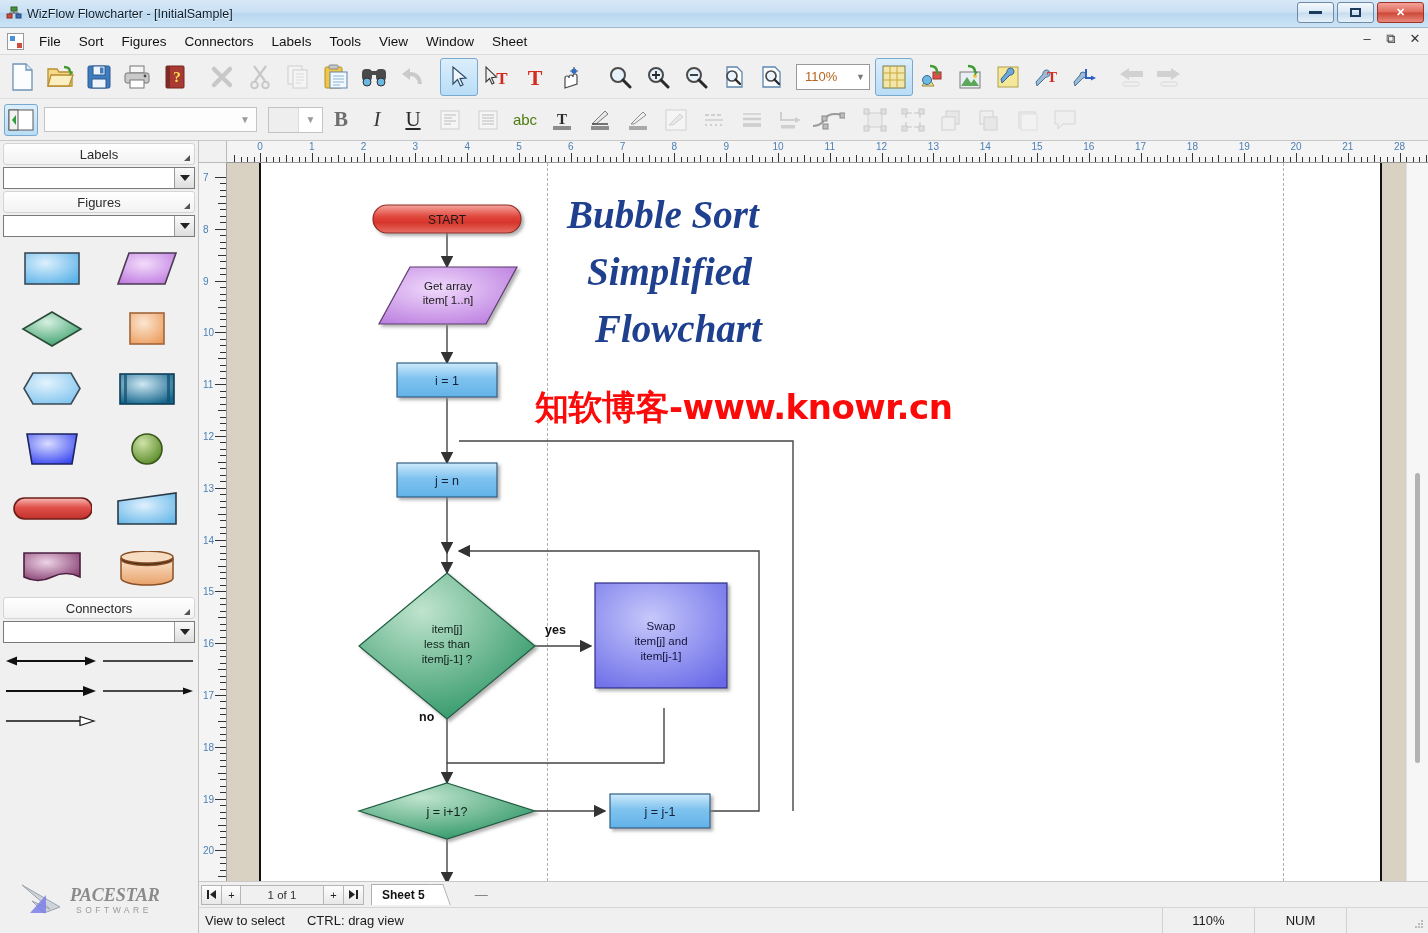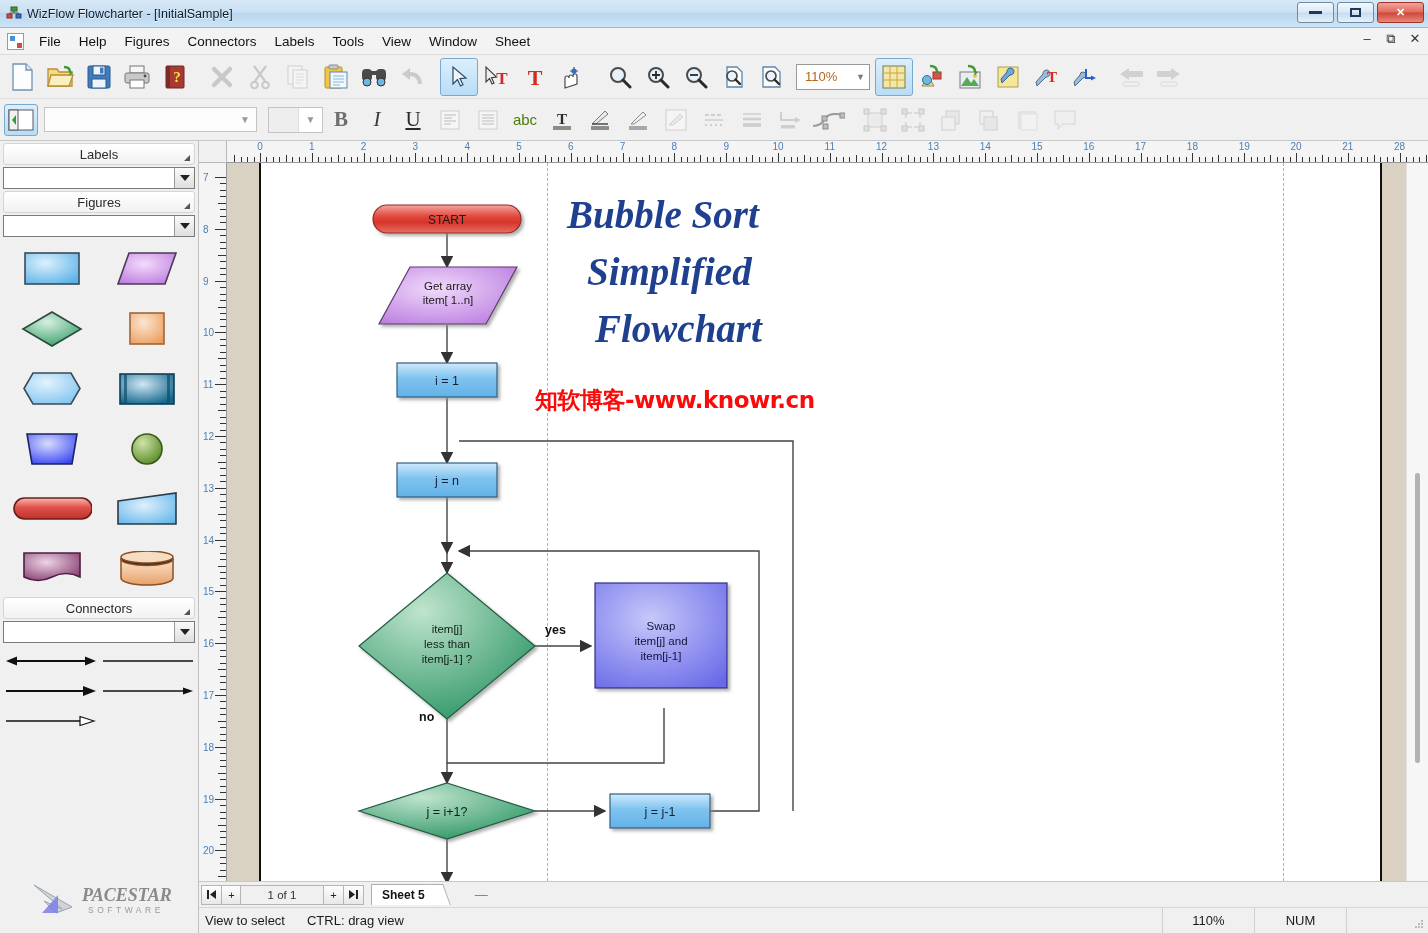--- a/index.html
+++ b/index.html
@@ -177,21 +177,21 @@
     flex: 0 0 auto;
   }
   .shape-cell { width: 80px; height: 44px; display:flex; align-items:center; justify-content:center; }
   .connlist {
     display: grid; grid-template-columns: 1fr 1fr;
     padding: 10px 2px; row-gap: 14px; justify-items:center; align-items:center;
     flex: 0 0 auto;
   }
   .conn-cell { width: 92px; height: 16px; display:flex; align-items:center; justify-content:center; }
   .panel-spacer { flex: 1 1 auto; }
-  .pacestar { padding: 4px 6px 10px 20px; flex: 0 0 auto; text-align: right; }
+  .pacestar { padding: 4px 6px 10px 20px; flex: 0 0 auto; }
 
   
   .canvasarea {
     flex: 1 1 auto; display: flex; flex-direction: column; min-width: 0;
     background: #f0f0f0;
   }
   .ruler-row { display:flex; flex: 0 0 auto; height: 22px; }
   .ruler-corner {
     width: 28px; flex: 0 0 28px; background: #f1f1f1;
     border-right: 1px solid #b9b9b9; border-bottom: 1px solid #b9b9b9;
@@ -232,21 +232,21 @@
   }
   .vscroll .thumb {
     position: absolute; left: 8px; top: 310px; width: 5px; height: 290px;
     background: #b3b3b3; border-radius: 3px;
   }
 
   svg.flow { position: absolute; left: 0; top: 0; }
   .watermark {
     position: absolute; left: 308px; top: 222px;
     font-family: "DejaVu Sans", sans-serif;
-    font-size: 23px; font-weight: bold; color: #fb0a0a;
+    font-size: 34px; font-weight: bold; color: #fb0a0a;
     white-space: nowrap; letter-spacing: -0.5px;
   }
 
   
   .tabbar {
     height: 26px; display: flex; align-items: center;
     background: #f0f0f0; border-top: 1px solid #c8c8c8;
     flex: 0 0 auto; padding-left: 2px;
   }
   .navbtn {
@@ -310,21 +310,21 @@
       <div class="wbtn">
           <i class="glyph-max"></i>
         </div>
       <div class="wbtn close">✕</div>
     </div>
   </div>
 
   <div class="menubar">
     <span class="menu-doc-icon"></span>
     <div class="menu-item">File</div>
-    <div class="menu-item">Help</div>
+    <div class="menu-item">Sort</div>
     <div class="menu-item">Figures</div>
     <div class="menu-item">Connectors</div>
     <div class="menu-item">Labels</div>
     <div class="menu-item">Tools</div>
     <div class="menu-item">View</div>
     <div class="menu-item">Window</div>
     <div class="menu-item">Sheet</div>
     <div class="mdi-btns">
       <span>–</span>
       <span>⧉</span>

